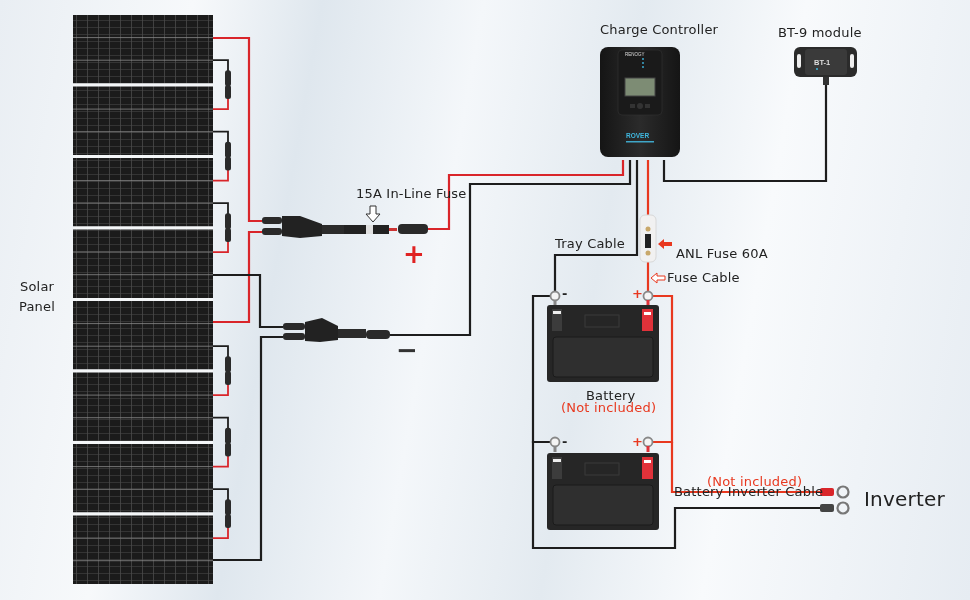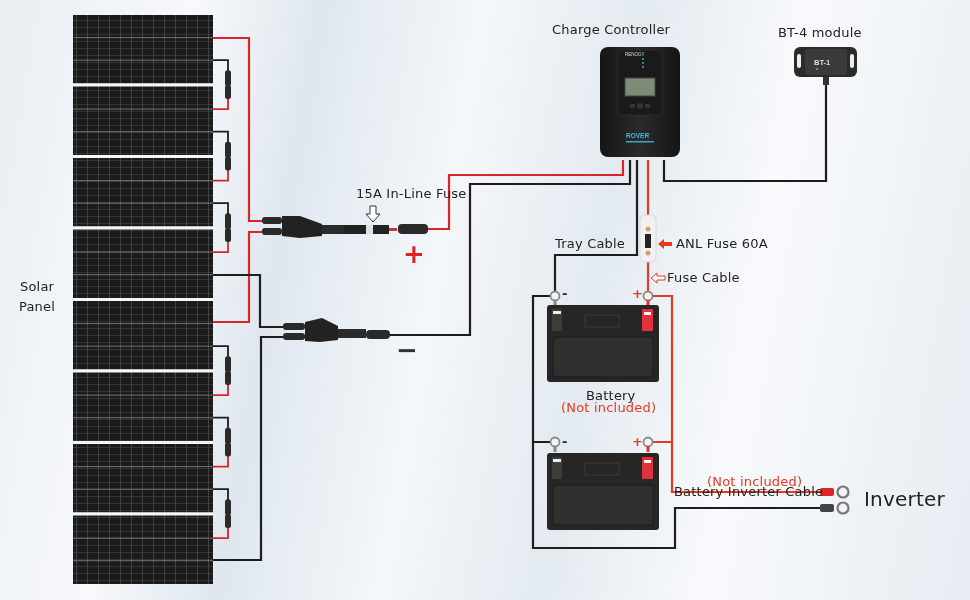--- a/index.html
+++ b/index.html
@@ -209,24 +209,24 @@
       <rect x="820" y="504" width="14" height="8" rx="2" fill="#444"></rect>
       <circle cx="843" cy="508" r="5.5" fill="none" stroke="#777" stroke-width="2.2"></circle>
     </g>
   </svg>
 
   <div class="lbl" style="left:20px;top:279px;">Solar</div>
   <div class="lbl" style="left:19px;top:299px;text-align:center;">Panel</div>
   <div class="lbl" style="left:320px;top:186px;margin-left:36px;">15A In-Line Fuse</div>
   <div class="sign" style="left:403px;top:241px;color:#e02222;">+</div>
   <div class="sign" style="left:396px;top:337px;color:#333;">−</div>
-  <div class="lbl" style="left:552px;top:22px;">Charge Controller</div>
-  <div class="lbl" style="left:778px;top:25px;">BT-4 module</div>
+  <div class="lbl" style="left:600px;top:22px;">Charge Controller</div>
+  <div class="lbl" style="left:778px;top:25px;">BT-9 module</div>
   <div class="lbl" style="left:555px;top:236px;">Tray Cable</div>
-  <div class="lbl" style="left:676px;top:236px;">ANL Fuse 60A</div>
+  <div class="lbl" style="left:676px;top:246px;">ANL Fuse 60A</div>
   <div class="lbl" style="left:667px;top:270px;">Fuse Cable</div>
   <div class="lbl" style="left:586px;top:388px;">Battery</div>
   <div class="lbl red" style="left:561px;top:400px;">(Not included)</div>
   <div class="lbl" style="left:674px;top:456px;margin-top:28px;">Battery Inverter Cable</div>
   <div class="lbl red" style="left:707px;top:474px;">(Not included)</div>
   <div class="lbl big" style="left:864px;top:487px;">Inverter</div>
 
   <div class="lbl" style="left:562px;top:286px;font-weight:bold;">-</div>
   <div class="lbl red" style="left:632px;top:286px;font-weight:bold;">+</div>
   <div class="lbl" style="left:562px;top:434px;font-weight:bold;">-</div>

